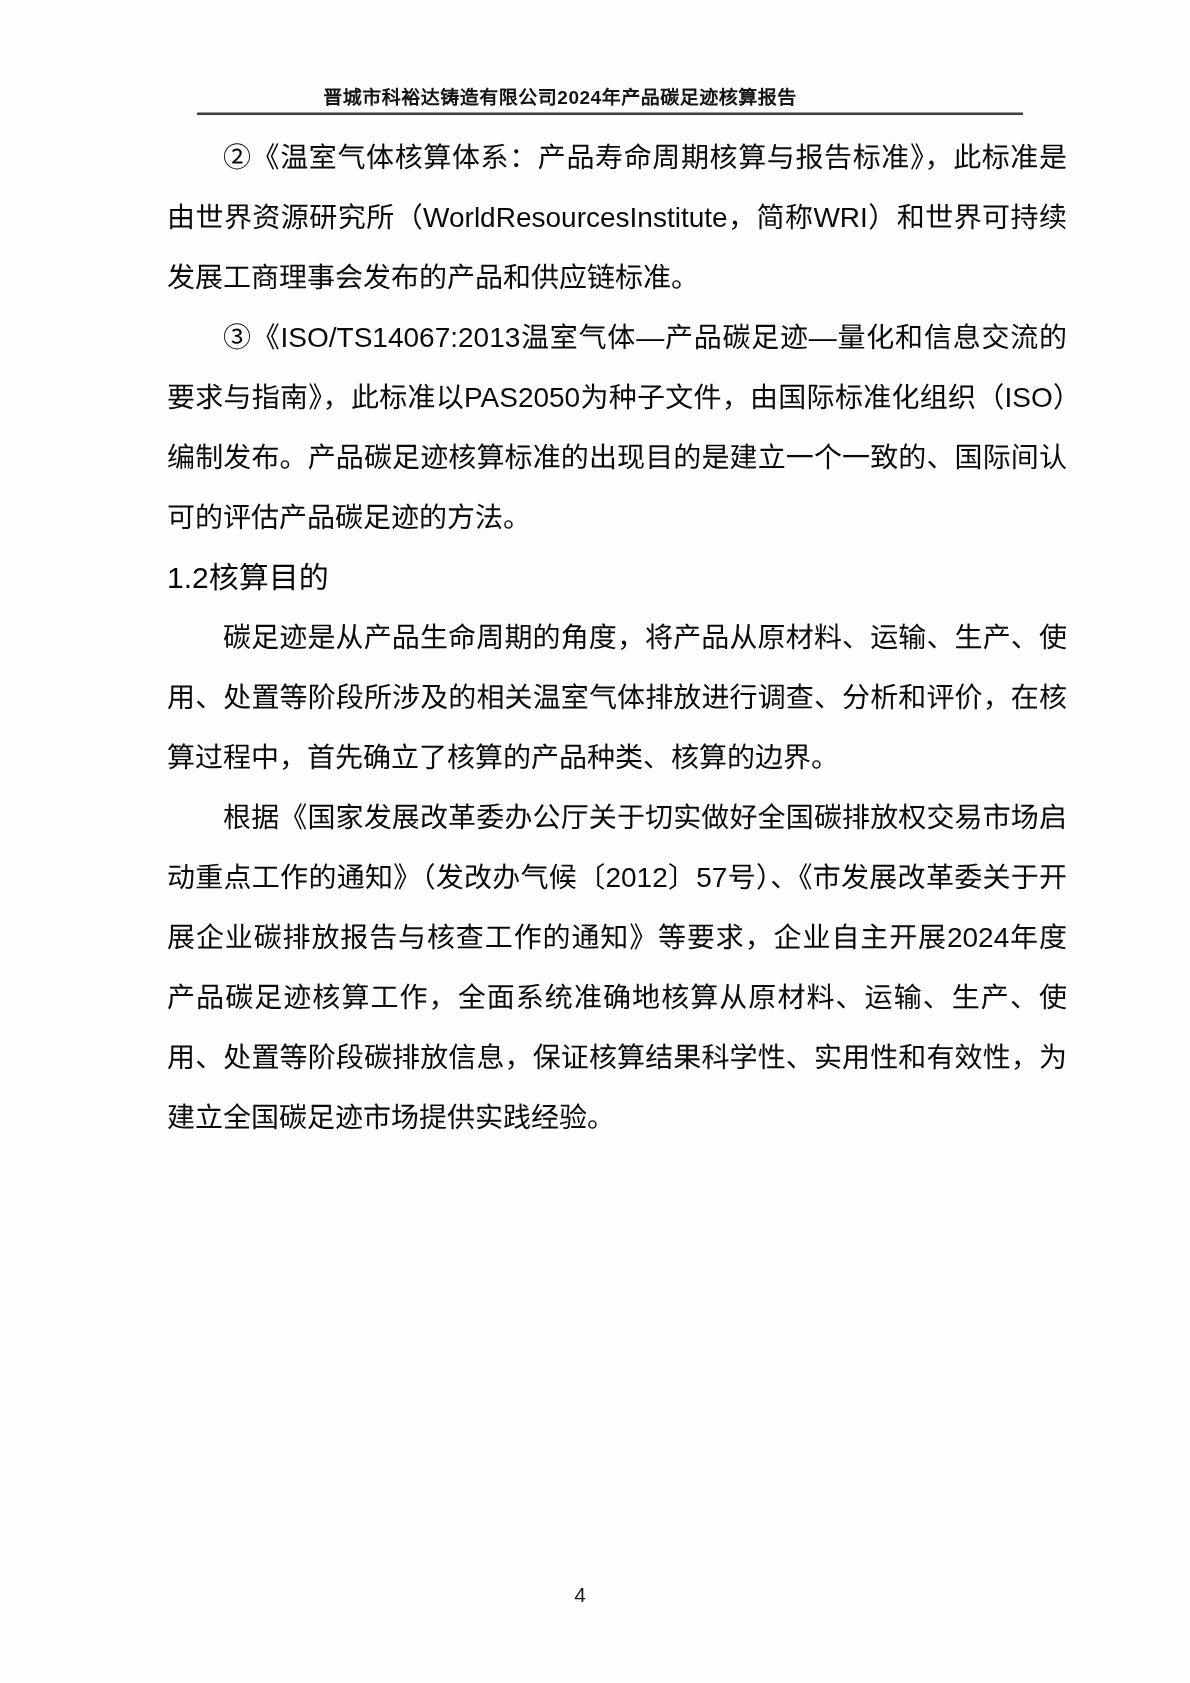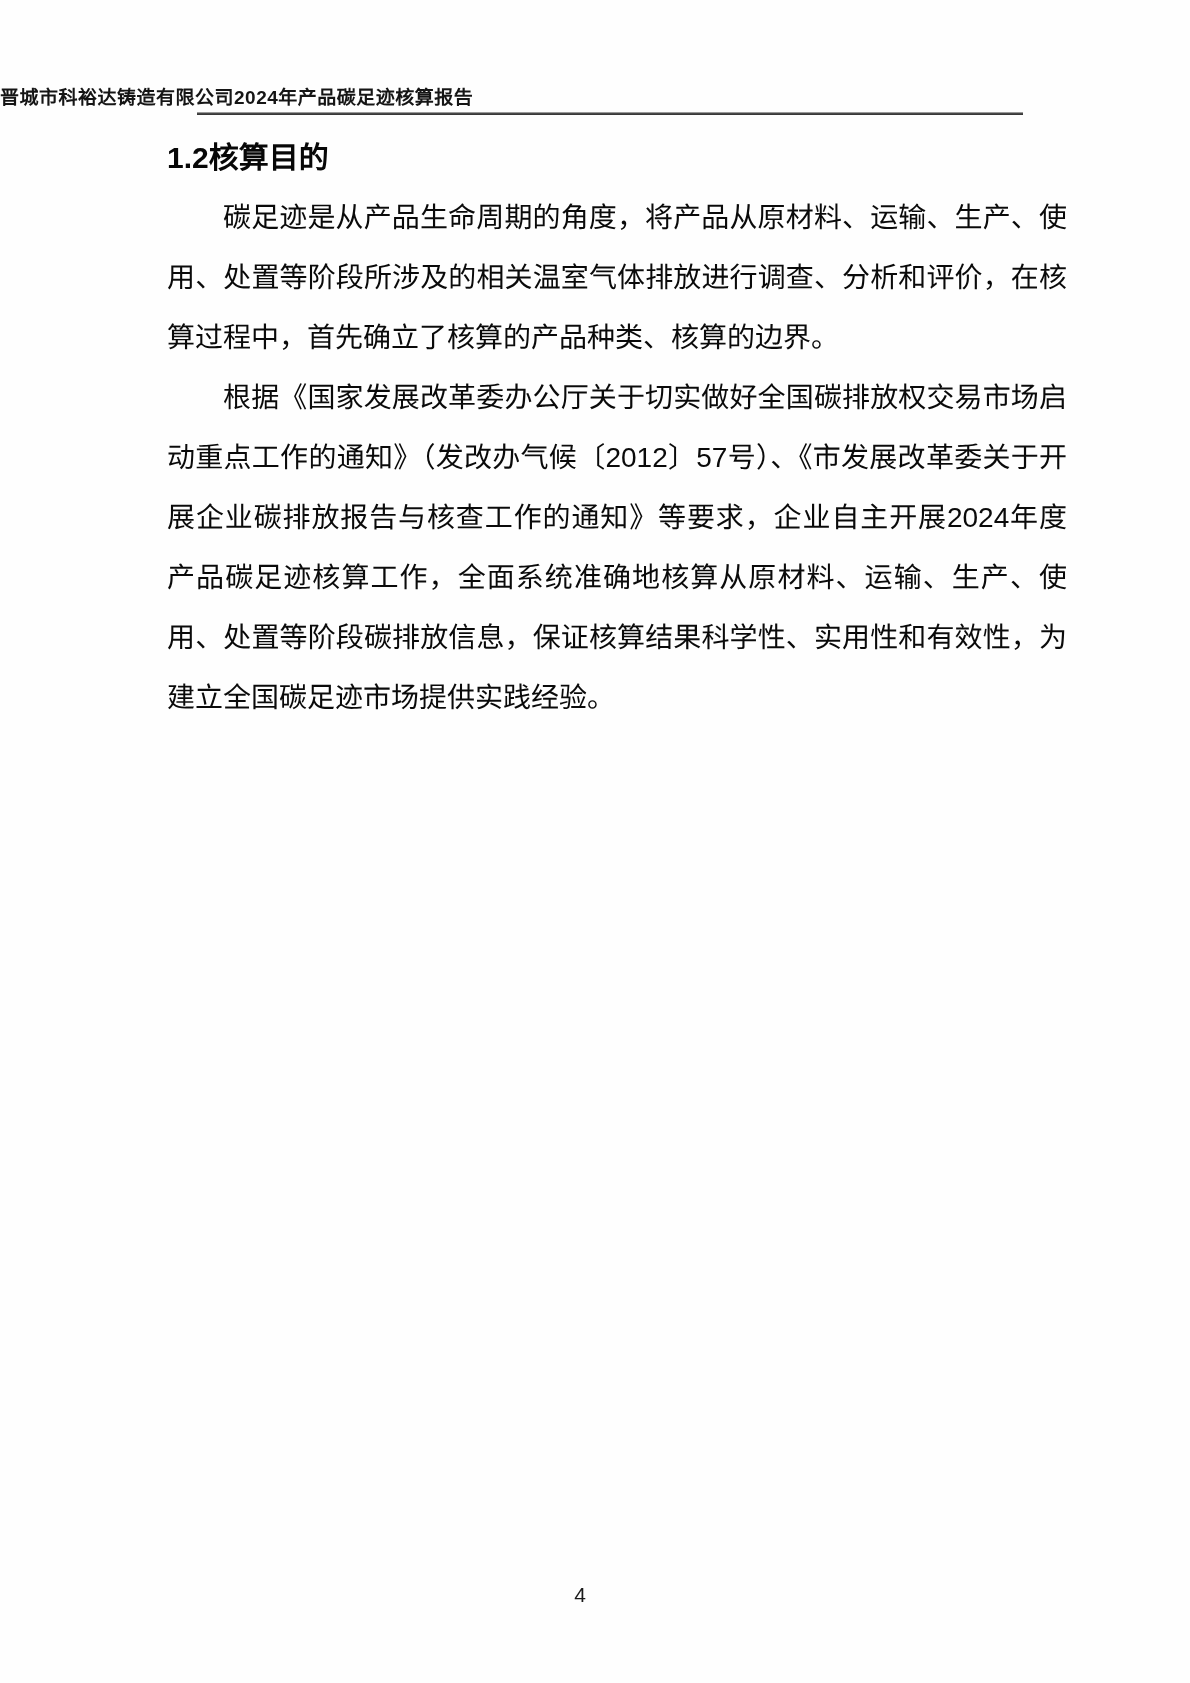--- a/index.html
+++ b/index.html
@@ -14,20 +14,21 @@
     background: #fefefe;
     overflow: hidden;
     font-family: "Liberation Sans", sans-serif;
     color: #0d0d0d;
   }
   .header {
     position: absolute;
     top: 82px;
     left: 0;
     width: 1120px;
+    text-align: center;
     font-size: 19px;
     font-weight: 700;
     letter-spacing: 0.5px;
     color: #151515;
   }
   .header-rule {
     position: absolute;
     top: 112px;
     left: 197px;
     width: 826px;
@@ -46,21 +47,21 @@
     color: #0a0a0a;
   }
   .para {
     margin: 0;
     text-indent: 2em;
   }
   .section-heading {
     margin: 0;
     font-size: 30px;
     line-height: 60px;
-    font-weight: 700;
+    font-weight: 400;
     text-indent: 0;
     text-align: left;
     color: #070707;
   }
   .footer {
     position: absolute;
     top: 1583px;
     left: 0;
     width: 1160px;
     text-align: center;
@@ -73,20 +74,22 @@
 
 <div class="page">
 
   <div class="header">
     <span>晋城市科裕达铸造有限公司2024年产品碳足迹核算报告</span>
   </div>
 
   <div class="header-rule"></div>
 
   <div class="doc-body">
+    <p class="para">②《温室气体核算体系：产品寿命周期核算与报告标准》，此标准是由世界资源研究所（WorldResourcesInstitute，简称WRI）和世界可持续发展工商理事会发布的产品和供应链标准。</p>
+    <p class="para">③《ISO/TS14067:2013温室气体—产品碳足迹—量化和信息交流的要求与指南》，此标准以PAS2050为种子文件，由国际标准化组织（ISO）编制发布。产品碳足迹核算标准的出现目的是建立一个一致的、国际间认可的评估产品碳足迹的方法。</p>
     <h2 class="section-heading">1.2核算目的</h2>
     <p class="para">碳足迹是从产品生命周期的角度，将产品从原材料、运输、生产、使用、处置等阶段所涉及的相关温室气体排放进行调查、分析和评价，在核算过程中，首先确立了核算的产品种类、核算的边界。</p>
     <p class="para">根据《国家发展改革委办公厅关于切实做好全国碳排放权交易市场启动重点工作的通知》（发改办气候〔2012〕57号）、《市发展改革委关于开展企业碳排放报告与核查工作的通知》等要求，企业自主开展2024年度产品碳足迹核算工作，全面系统准确地核算从原材料、运输、生产、使用、处置等阶段碳排放信息，保证核算结果科学性、实用性和有效性，为建立全国碳足迹市场提供实践经验。</p>
   </div>
 
   <div class="footer">
     <span>4</span>
   </div>
 
 </div>

